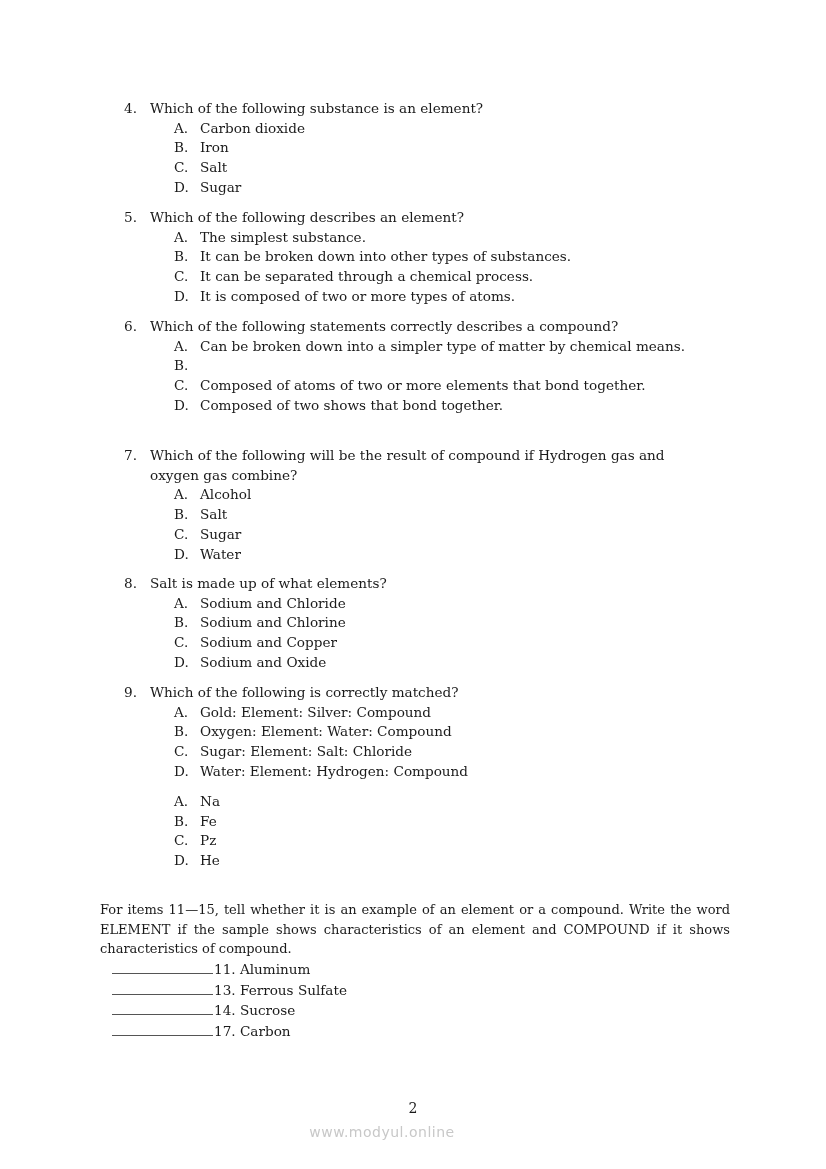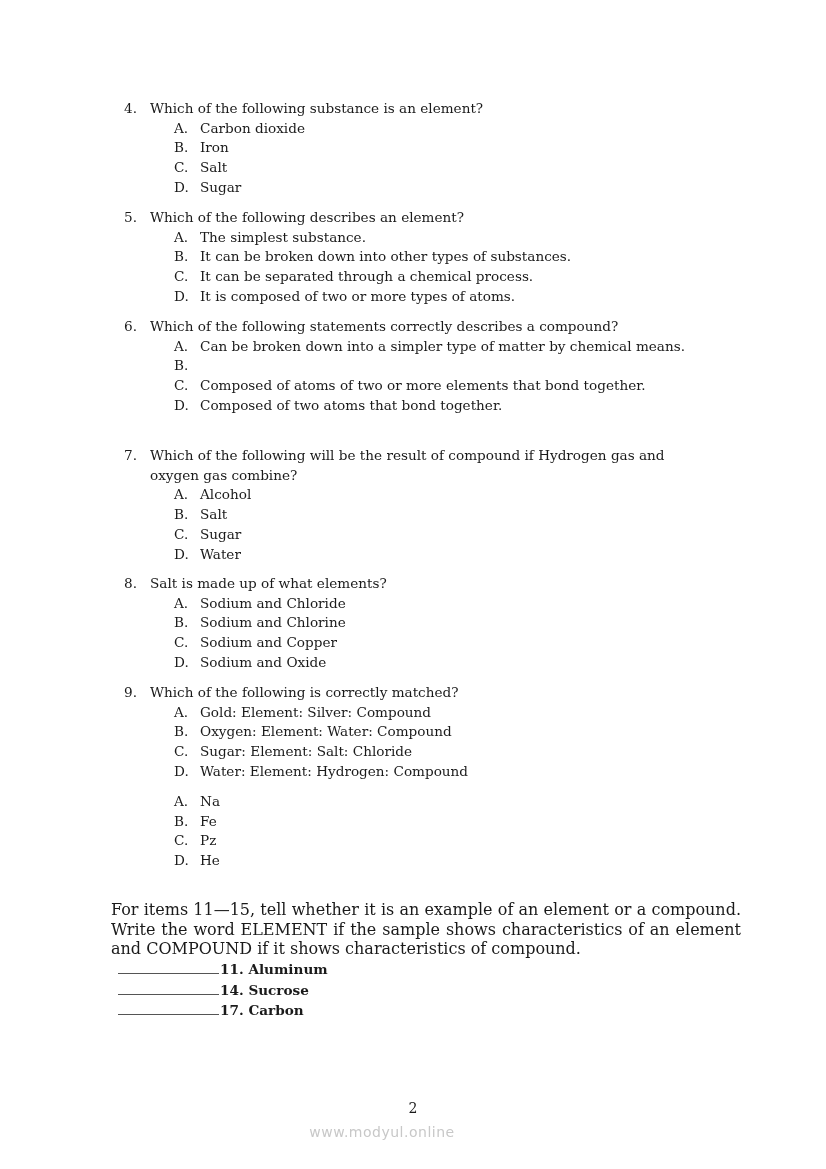--- a/index.html
+++ b/index.html
@@ -15,23 +15,23 @@
   }
   .q-head { display: flex; }
   .q-num { width: 26px; flex: none; }
   .q-text { flex: 1; }
   .opts { margin-left: 50px; }
   .opt { display: flex; }
   .opt-letter { width: 26px; flex: none; }
   .opt-text { flex: 1; }
   .instructions {
     position: absolute; left: 100px; width: 630px; top: 900px;
-    font-size: 16px; line-height: 19.7px; text-align: justify; margin-left: 11px;
-  }
-  .fill-list { position: absolute; left: 118px; top: 959px; font-size: 13.6px; line-height: 19.7px; font-weight: bold; }
+    font-size: 13px; line-height: 19.7px; text-align: justify;
+  }
+  .fill-list { position: absolute; left: 112px; top: 959px; font-size: 13.6px; line-height: 19.7px; }
   .fill-row { display: flex; align-items: baseline; }
   .blank {
     display: inline-block; width: 101px; border-bottom: 1px solid #555; height: 14px; margin-right: 1px;
   }
   .page-number {
     position: absolute; top: 1100px; left: 0; width: 826px; text-align: center;
     font-size: 14px;
   }
   .watermark {
     position: absolute; top: 1124px; left: 0; width: 764px; text-align: center;
@@ -106,21 +106,21 @@
         </div>
       <div class="opt">
           <span class="opt-letter">B.</span>
         </div>
       <div class="opt">
           <span class="opt-letter">C.</span>
           <span class="opt-text">Composed of atoms of two or more elements that bond together.</span>
         </div>
       <div class="opt">
           <span class="opt-letter">D.</span>
-          <span class="opt-text">Composed of two atoms that bond together.</span>
+          <span class="opt-text">Composed of two shows that bond together.</span>
         </div>
     </div>
   </div>
 
   <div class="q" style="top:446px">
     <div class="q-head">
         <span class="q-num">7.</span>
         <span class="q-text" style="max-width:540px">Which of the following will be the result of compound if Hydrogen gas and oxygen gas combine?</span>
       </div>
     <div class="opts">
@@ -213,20 +213,24 @@
         </div>
     </div>
   </div>
 
   <div class="instructions">For items 11—15, tell whether it is an example of an element or a compound. Write the word ELEMENT if the sample shows characteristics of an element and COMPOUND if it shows characteristics of compound.</div>
 
   <div class="fill-list">
     <div class="fill-row">
         <span class="blank"></span>
         <span>11. Aluminum</span>
+      </div>
+    <div class="fill-row">
+        <span class="blank"></span>
+        <span>13. Ferrous Sulfate</span>
       </div>
     <div class="fill-row">
         <span class="blank"></span>
         <span>14. Sucrose</span>
       </div>
     <div class="fill-row">
         <span class="blank"></span>
         <span>17. Carbon</span>
       </div>
   </div>

